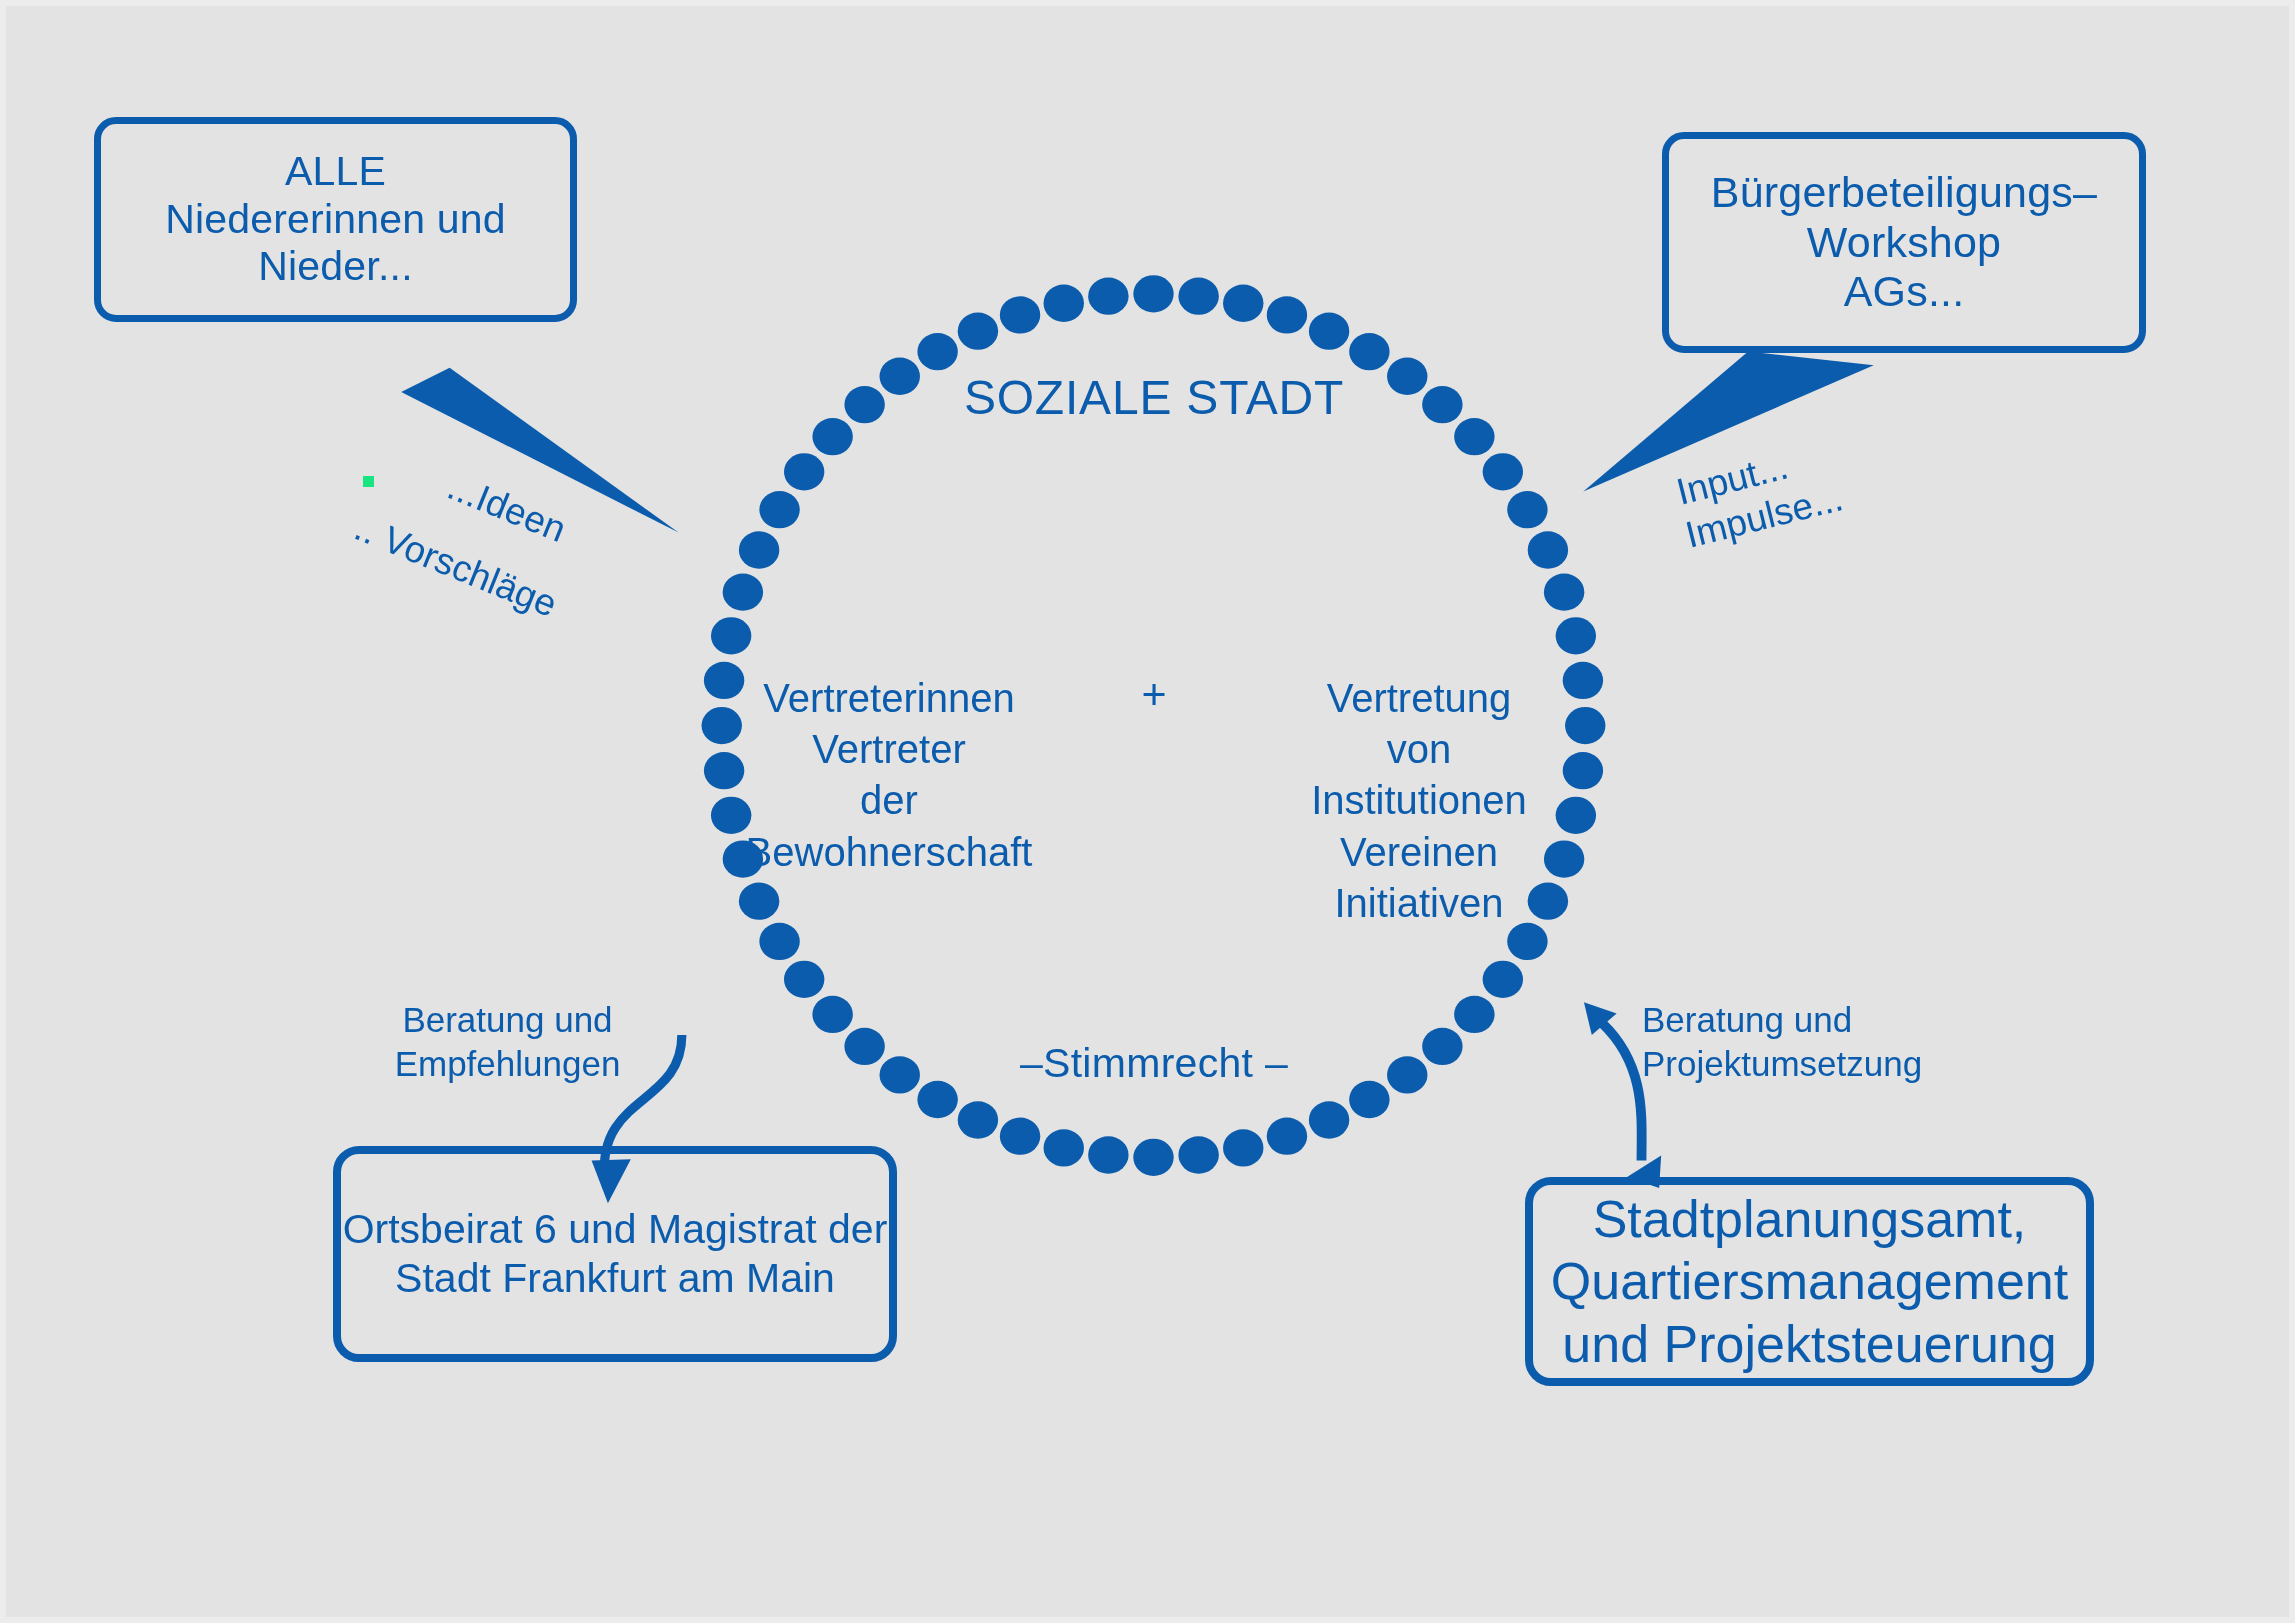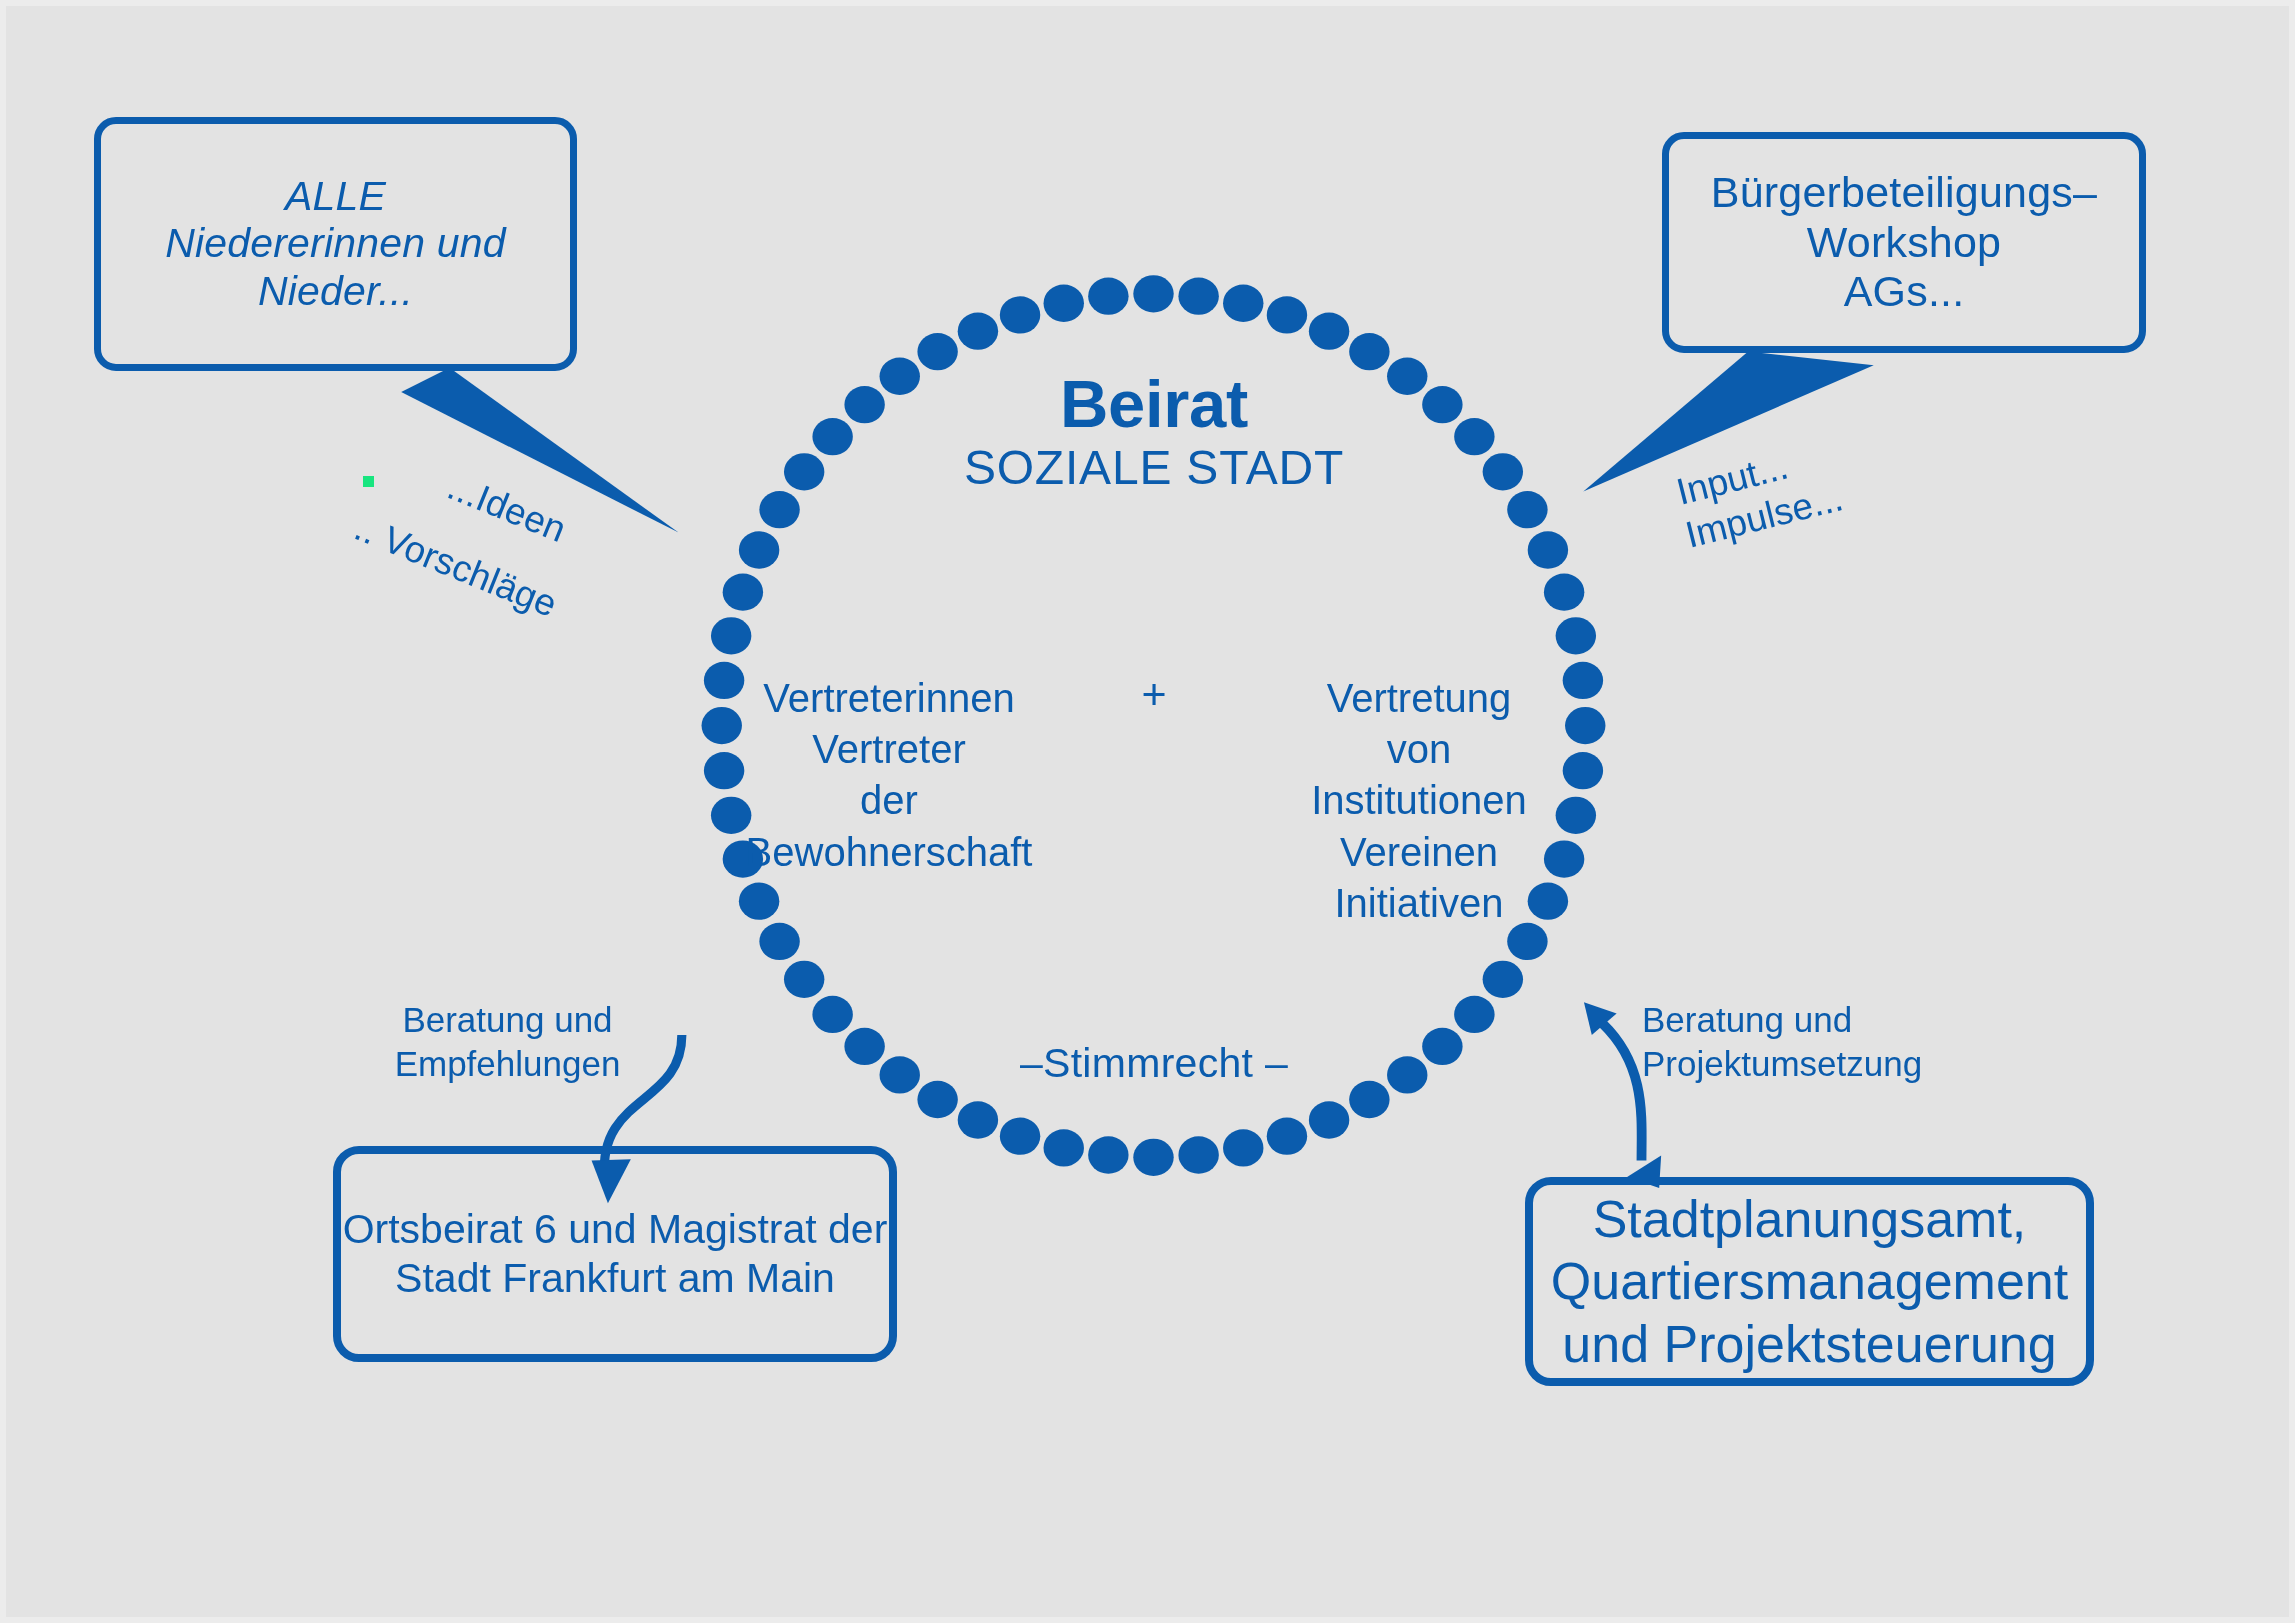--- a/index.html
+++ b/index.html
@@ -35,21 +35,21 @@
     display: flex;
     align-items: center;
     justify-content: center;
     text-align: center;
     line-height: 1.16;
     font-size: 41px;
     letter-spacing: 0.2px;
   }
   #bubble-alle {
     left: 88px; top: 111px;
-    width: 483px; height: 254px; font-style: italic;
+    width: 483px; height: 205px;
   }
   #bubble-workshop {
     left: 1656px; top: 126px;
     width: 484px; height: 221px;
     font-size: 43px;
   }
   .bubble span { display:block; }
 
   
   .rbox {
@@ -268,21 +268,20 @@
 
   <div class="bubble" id="bubble-workshop">
     <div>
       <span>Bürgerbeteiligungs–</span>
       <span>Workshop</span>
       <span>AGs...</span>
     </div>
   </div>
 
   <div id="center-title">
-    <div class="t1">Beirat</div>
     <div class="t2">SOZIALE STADT</div>
   </div>
 
   <div id="cols">
     <div class="col">
       <div>Vertreterinnen</div>
       <div>Vertreter</div>
       <div>der</div>
       <div>Bewohnerschaft</div>
     </div>

